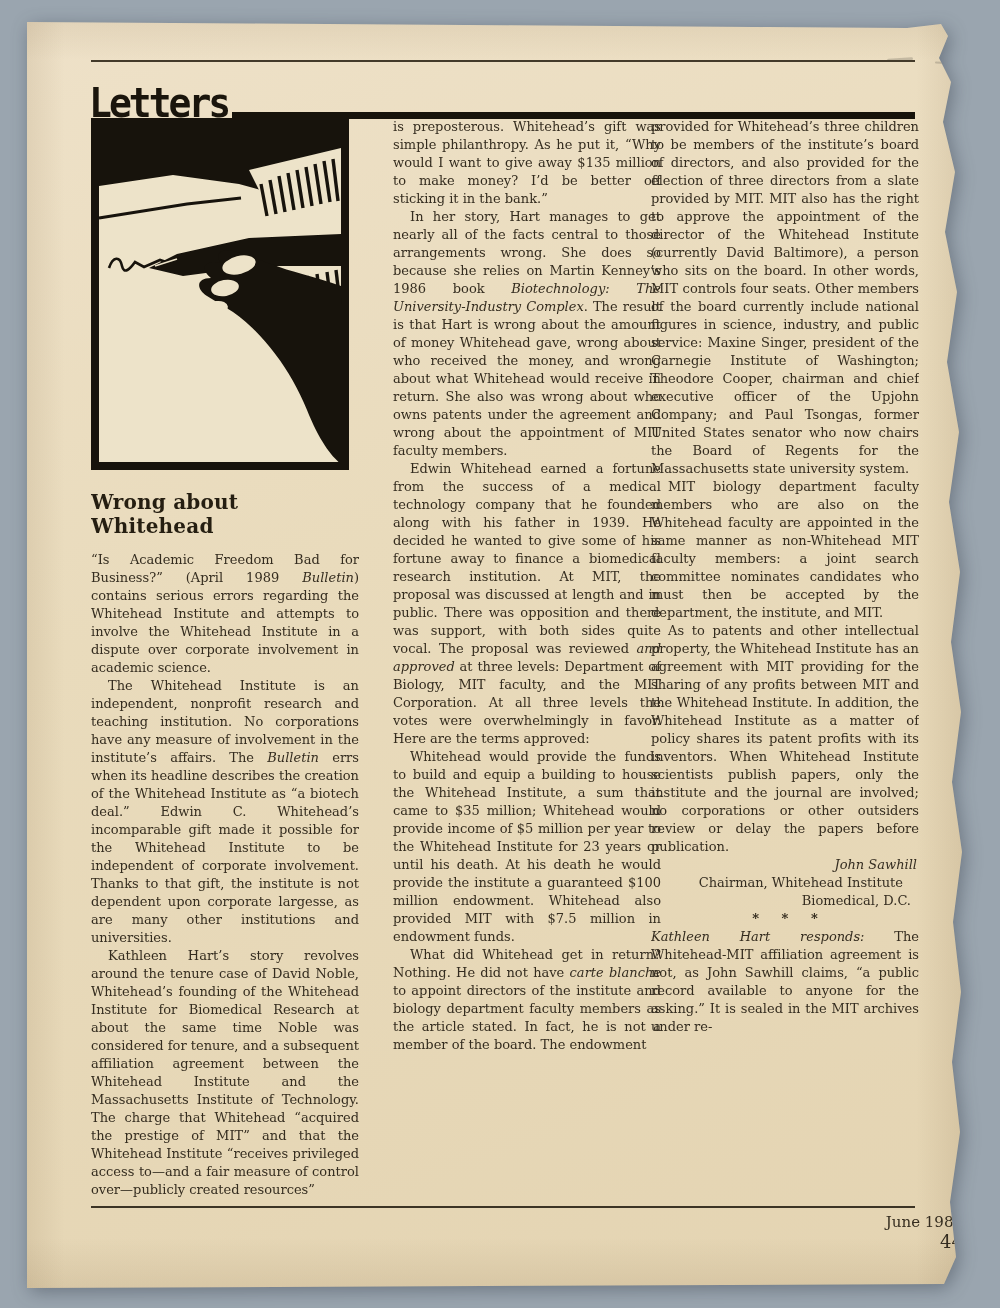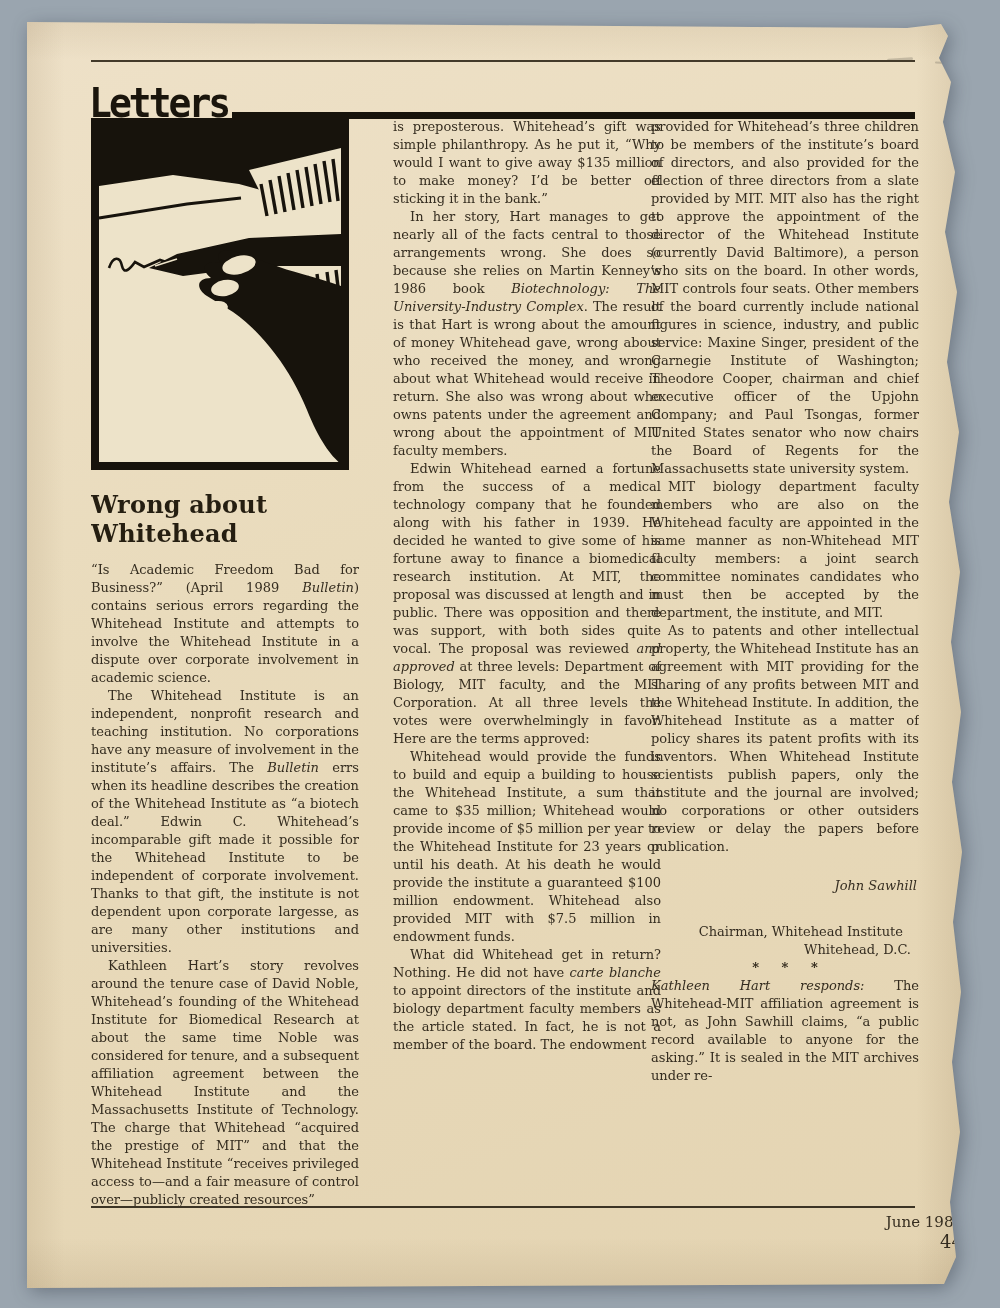--- a/index.html
+++ b/index.html
@@ -45,34 +45,34 @@
 
   .col{
     position:absolute;top:96px;width:268px;height:1092px;overflow:hidden;
     text-align:justify;
   }
   .col1{left:64px;} .col2{left:344px;margin-left:22px;} .col3{left:624px;}
 
   .illustration{width:258px;height:352px;display:block;margin:0 0 20px 0;}
 
   .letter-title{
-    font-size:24px;font-weight:bold;color:#251e11;
+    font-size:20px;font-weight:bold;color:#251e11;
     margin:10px 0 13px 0;letter-spacing:.2px;text-align:left;
   }
   .body-para{
     font-size:13px;line-height:18px;margin:0;color:#342c1f;
     text-align:justify;
   }
   .body-para.indent{text-indent:17px;}
   .body-para em{font-style:italic;}
   .signature{margin:0;}
   .sig-line{font-size:13px;line-height:18px;text-align:right;}
-  .sig-line.it{font-style:italic;margin-top:21px;}
+  .sig-line.it{font-style:italic;}
   .sig-0{padding-right:2px;}
-  .sig-1{padding-right:16px;margin-top:28px;}
+  .sig-1{padding-right:16px;}
   .sig-2{padding-right:8px;}
   .asterisk-sep{
     text-align:center;font-weight:bold;font-size:13px;line-height:18px;
     letter-spacing:9px;padding-left:9px;color:#2b2316;
   }
   .footer-rule{position:absolute;left:64px;top:1184px;width:824px;height:2px;background:#3c3425;}
   .footer{
     position:absolute;left:0;top:1190px;width:936px;text-align:right;color:#342c1f;
   }
   .footer .issue{font-size:15px;line-height:20px;}
@@ -153,21 +153,21 @@
     </div>
 
     <div class="col col3">
       <div>
           <p class="body-para"><span>provided for Whitehead’s three children to be members of the institute’s board of directors, and also provided for the election of three directors from a slate provided by MIT. MIT also has the right to approve the appointment of the director of the Whitehead Institute (currently David Baltimore), a person who sits on the board. In other words, MIT controls four seats. Other members of the board currently include national figures in science, industry, and public service: Maxine Singer, president of the Carnegie Institute of Washington; Theodore Cooper, chairman and chief executive officer of the Upjohn Company; and Paul Tsongas, former United States senator who now chairs the Board of Regents for the Massachusetts state university system.</span></p>
           <p class="body-para indent"><span>MIT biology department faculty members who are also on the Whitehead faculty are appointed in the same manner as non-Whitehead MIT faculty members: a joint search committee nominates candidates who must then be accepted by the department, the institute, and MIT.</span></p>
           <p class="body-para indent"><span>As to patents and other intellectual property, the Whitehead Institute has an agreement with MIT providing for the sharing of any profits between MIT and the Whitehead Institute. In addition, the Whitehead Institute as a matter of policy shares its patent profits with its inventors. When Whitehead Institute scientists publish papers, only the institute and the journal are involved; no corporations or other outsiders review or delay the papers before publication.</span></p>
           <div class="signature">
             <div class="sig-line sig-0 it">John Sawhill</div>
             <div class="sig-line sig-1">Chairman, Whitehead Institute</div>
-            <div class="sig-line sig-2">Whitehead, D.C.</div>
+            <div class="sig-line sig-2">Biomedical, D.C.</div>
           </div>
           <div class="asterisk-sep">* * *</div>
           <p class="body-para"><em>Kathleen Hart responds:</em><span> The Whitehead-MIT affiliation agreement is not, as John Sawhill claims, “a public record available to anyone for the asking.” It is sealed in the MIT archives under re-</span></p>
         </div>
     </div>
 
     <div class="footer-rule"></div>
     <div class="footer">
       <div class="issue">June 1989</div>
       <div class="pageno">44</div>

